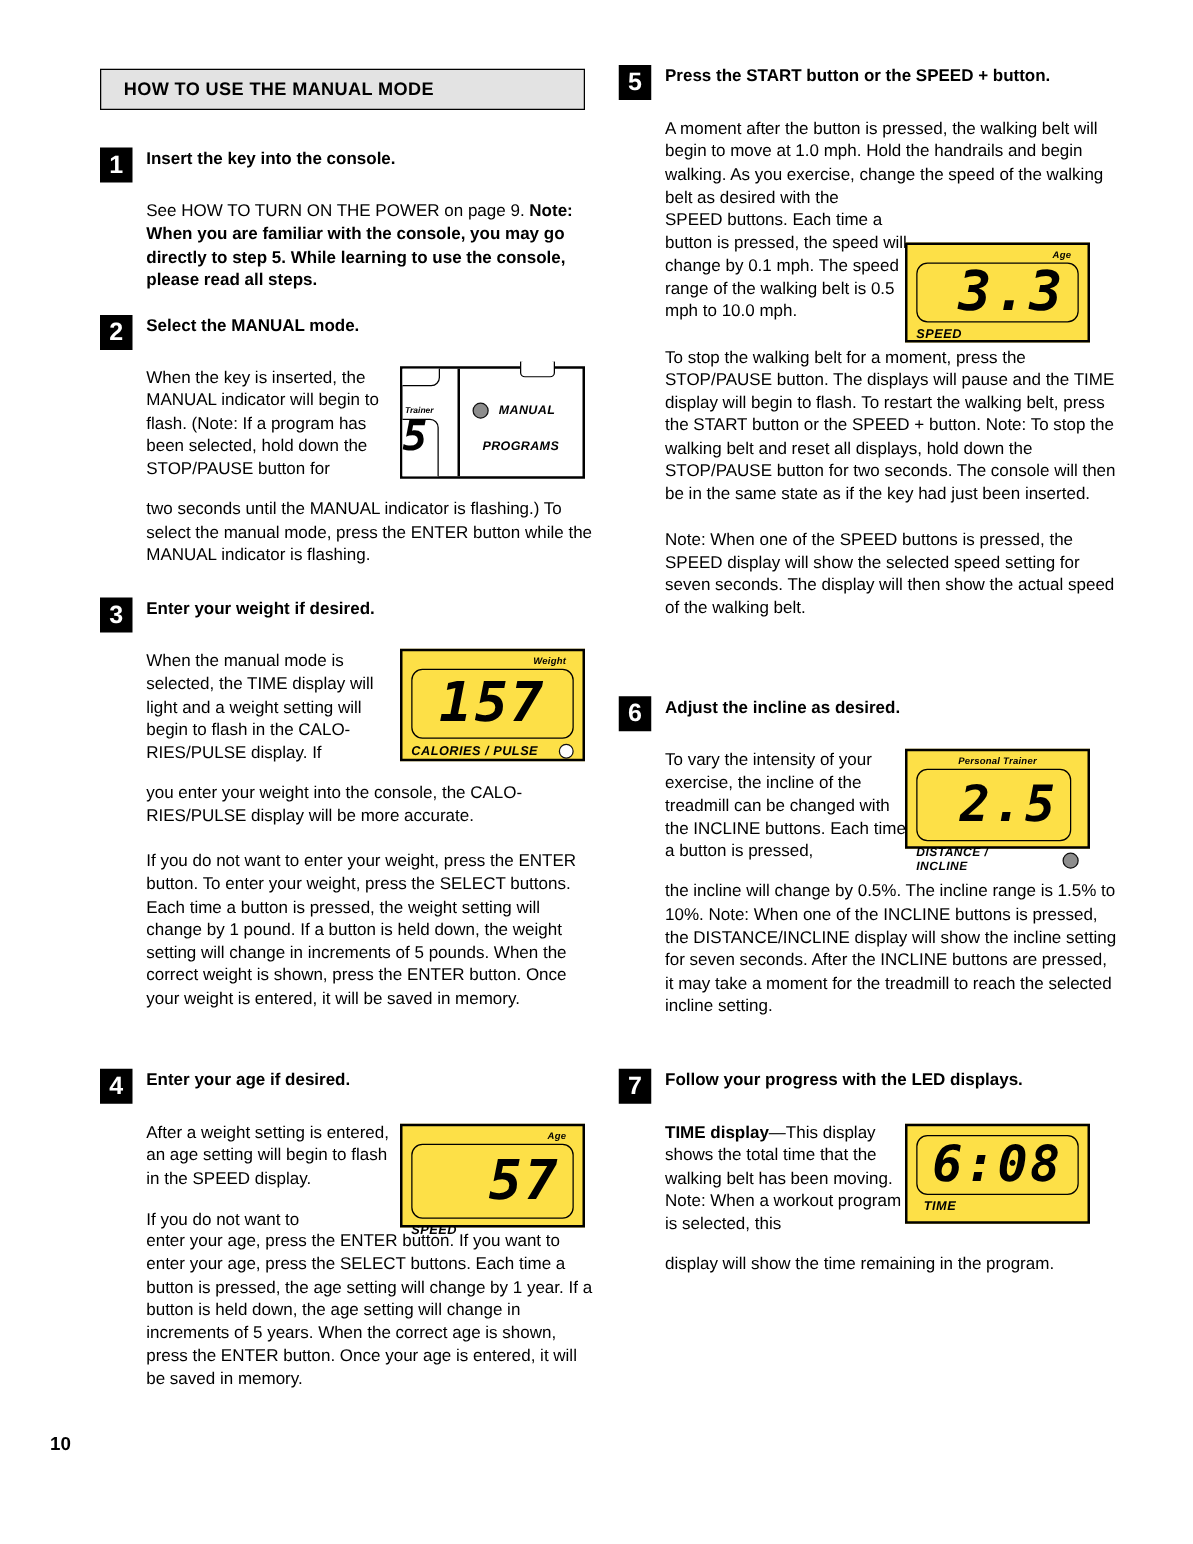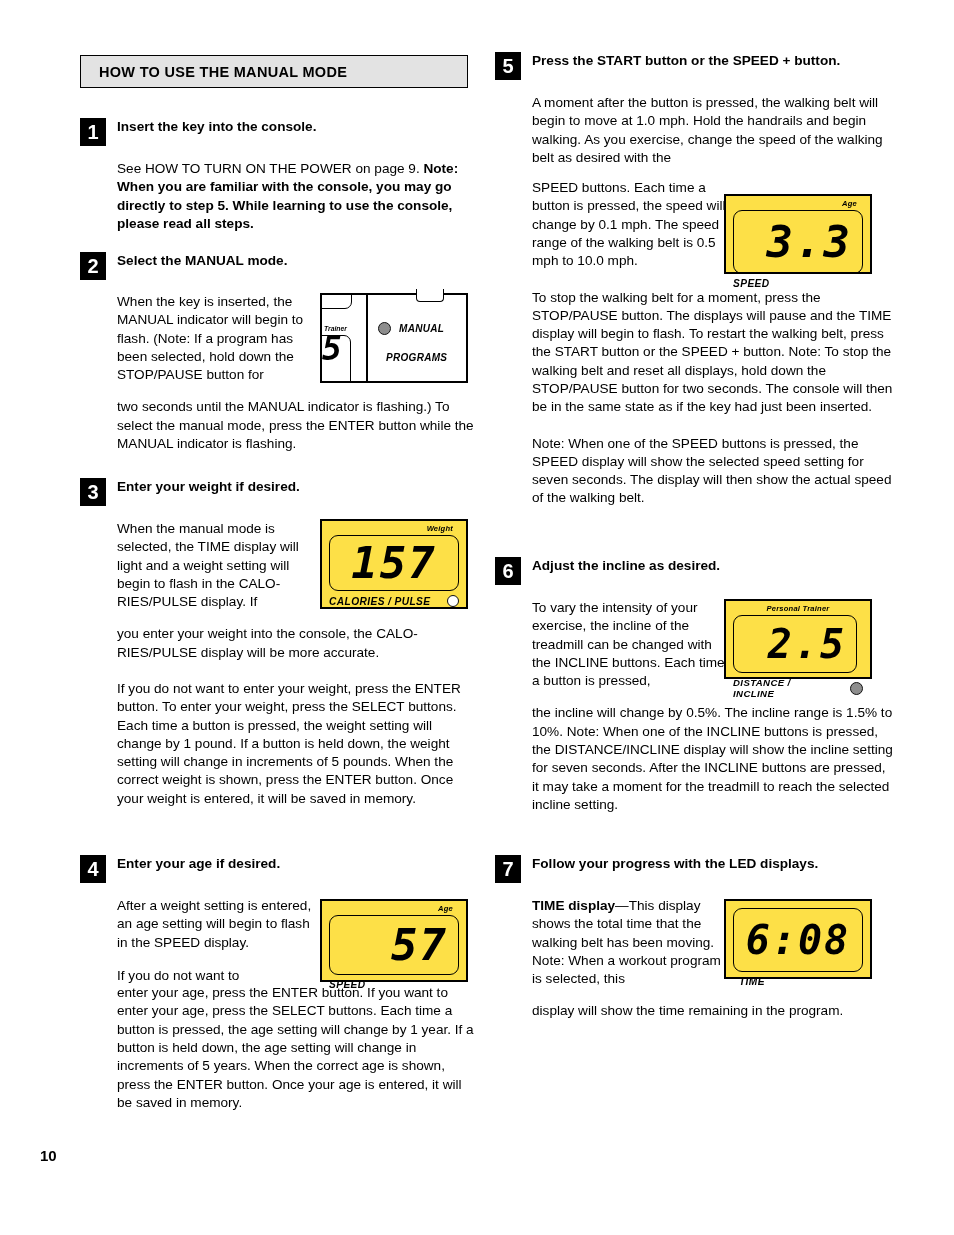--- a/index.html
+++ b/index.html
@@ -263,31 +263,31 @@
       </div>
     </div>
   </div>
 
   <div class="step" style="left:495px; top:52px;">
     <div class="step-head">
       <div class="num">5</div>
       <div class="head-txt">Press the START button or the SPEED + button.</div>
     </div>
     <div class="body" style="margin-top:14px;">
-      <p class="full" style="margin-bottom:12px;">A moment after the button is pressed, the walking belt will begin to move at 1.0 mph. Hold the handrails and begin walking. As you exercise, change the speed of the walking belt as desired with the</p>
+      <p class="full" style="margin-bottom:0;">A moment after the button is pressed, the walking belt will begin to move at 1.0 mph. Hold the handrails and begin walking. As you exercise, change the speed of the walking belt as desired with the</p>
       <p class="narrow" style="margin-top:0;">SPEED buttons. Each time a button is pressed, the speed will change by 0.1 mph. The speed range of the walking belt is 0.5 mph to 10.0 mph.</p>
       <p class="full" style="margin-top:18px;">To stop the walking belt for a moment, press the STOP/PAUSE button. The displays will pause and the TIME display will begin to flash. To restart the walking belt, press the START button or the SPEED + button. Note: To stop the walking belt and reset all displays, hold down the STOP/PAUSE button for two seconds. The console will then be in the same state as if the key had just been inserted.</p>
       <p class="full" style="margin-top:18px;">Note: When one of the SPEED buttons is pressed, the SPEED display will show the selected speed setting for seven seconds. The display will then show the actual speed of the walking belt.</p>
     </div>
   </div>
 
   <div class="fig" id="fig-speed">
     <div class="fig-inner">
       <div class="caplabel">Age</div>
-      <div class="lcd" style="height:64px;">
+      <div class="lcd" style="height:48px;">
         <div class="digits">3.3</div>
       </div>
       <div class="botlabel">
         <span>SPEED</span>
       </div>
     </div>
   </div>
 
   <div class="step" style="left:495px; top:557px;">
     <div class="step-head">
@@ -319,21 +319,21 @@
       <div class="head-txt">Follow your progress with the LED displays.</div>
     </div>
     <div class="body" style="margin-top:14px;">
       <p class="narrow"><b>TIME display</b><span>—This display shows the total time that the walking belt has been moving. Note: When a workout program is selected, this</span></p>
       <p class="full" style="margin-top:-1px;">display will show the time remaining in the program.</p>
     </div>
   </div>
 
   <div class="fig" id="fig-time">
     <div class="fig-inner" style="padding-top:7px;">
-      <div class="lcd" style="height:64px;">
+      <div class="lcd" style="height:48px;">
         <div class="digits center" style="font-size:40px;">6:08</div>
       </div>
       <div class="botlabel" style="padding-left:6px;">
         <span>TIME</span>
       </div>
     </div>
   </div>
 
   <div class="pageno">10</div>
 

